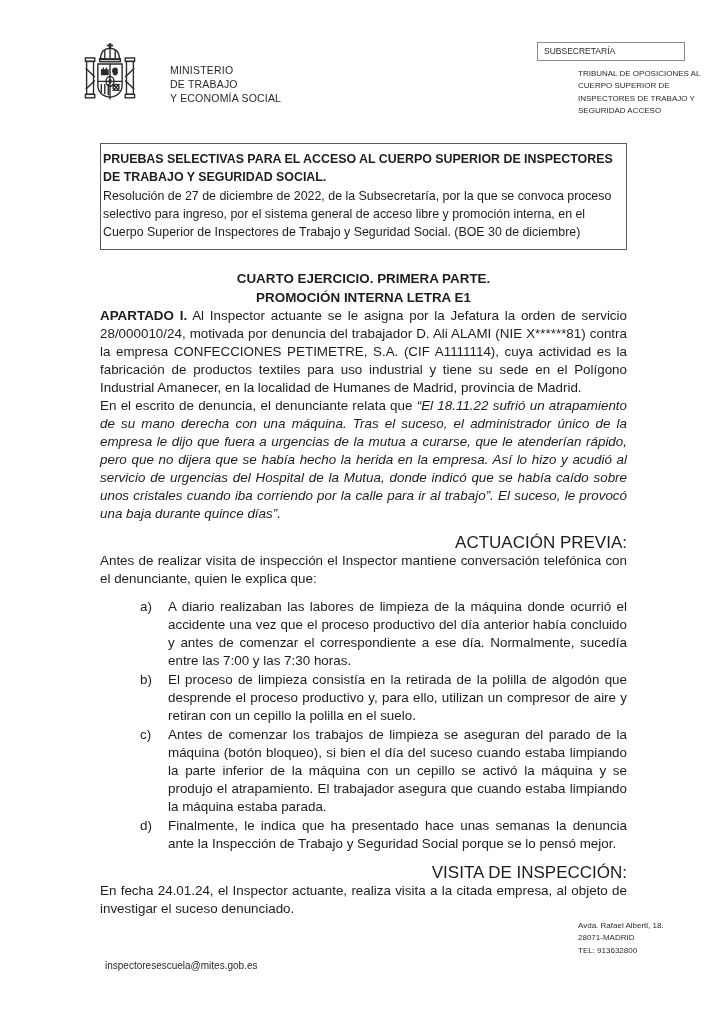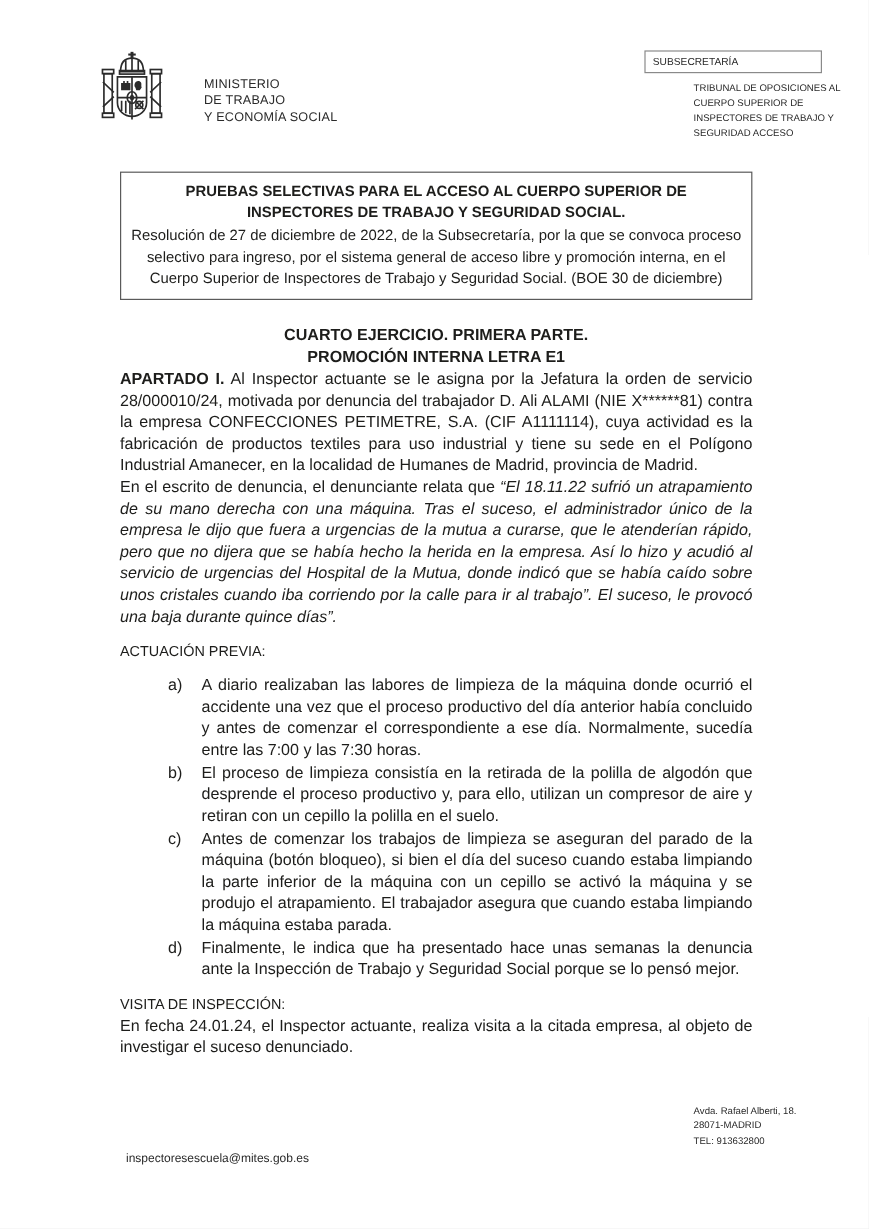--- a/index.html
+++ b/index.html
@@ -13,29 +13,29 @@
     color:#1d1d1b;
     overflow:hidden;
   }
   
   .coat { position:absolute; left:84px; top:42px; }
   .ministry { position:absolute; left:170px; top:64px; font-size:10.5px; line-height:1.32; letter-spacing:.2px; color:#2a2a2a; }
   .subsec-box { position:absolute; left:537px; top:42px; width:148px; border:1px solid #8a8a8a; padding:3px 6px 4px; font-size:8.5px; color:#2a2a2a; }
   .tribunal { position:absolute; left:538px; top:68px; font-size:8px; line-height:1.55; color:#2a2a2a;margin-left:40px; }
   
   .content { position:absolute; left:100px; top:143px; width:527px; }
-  .title-box { border:1.4px solid #5a5a5a; padding:6px 8px 8px; text-align:center; font-size:12.4px; line-height:18px; }
+  .title-box { border:1.4px solid #5a5a5a; padding:6px 2px 8px; text-align:left; font-size:12.4px; line-height:18px; }
   .title-box .t-main { font-weight:bold; }
   .title-box .t-sub { margin-top:1px; }
   .exam-heading { margin-top:20px; text-align:center; font-weight:bold; font-size:13.4px; line-height:18.5px; }
   p.body { font-size:13.4px; line-height:18px; text-align:justify; }
   p.body.first { }
   .b { font-weight:bold; }
   .i { font-style:italic; }
-  .sect { margin-top:11px; font-size:12px; line-height:18px; }
+  .sect { margin-top:11px; font-size:17px; line-height:18px;text-align:right; }
   .lettered { margin-top:10px; padding-left:40px; font-size:13.4px; line-height:18px; }
   .li { display:flex; }
   .li + .li { margin-top:1px; }
   .li .marker { flex:none; width:28px; }
   .li .li-text { flex:1; text-align:justify; }
   
   .footer-email { position:absolute; left:105px; top:960px; font-size:10px; color:#2a2a2a; }
   .footer-address { position:absolute; left:578px; top:920px; font-size:8px; line-height:1.55; color:#2a2a2a; }
   svg .st { fill:none; stroke:#2b2b2b; stroke-width:1.6; }
   svg .fl { fill:#2b2b2b; stroke:none; }
@@ -108,20 +108,21 @@
       <div>CUARTO EJERCICIO. PRIMERA PARTE.</div>
       <div>PROMOCIÓN INTERNA LETRA E1</div>
     </div>
 
     <p class="body first"><span class="b">APARTADO I.</span><span> Al Inspector actuante se le asigna por la Jefatura la orden de servicio 28/000010/24, motivada por denuncia del trabajador D. Ali ALAMI (NIE X******81) contra la empresa CONFECCIONES PETIMETRE, S.A. (CIF A1111114), cuya actividad es la fabricación de productos textiles para uso industrial y tiene su sede en el Polígono Industrial Amanecer, en la localidad de Humanes de Madrid, provincia de Madrid.</span></p>
 
     <p class="body"><span>En el escrito de denuncia, el denunciante relata que </span><span class="i">“El 18.11.22 sufrió un atrapamiento de su mano derecha con una máquina. Tras el suceso, el administrador único de la empresa le dijo que fuera a urgencias de la mutua a curarse, que le atenderían rápido, pero que no dijera que se había hecho la herida en la empresa. Así lo hizo y acudió al servicio de urgencias del Hospital de la Mutua, donde indicó que se había caído sobre unos cristales cuando iba corriendo por la calle para ir al trabajo”. El suceso, le provocó una baja durante quince días”.</span></p>
 
     <div class="sect">ACTUACIÓN PREVIA:</div>
 
+    <p class="body">Antes de realizar visita de inspección el Inspector mantiene conversación telefónica con el denunciante, quien le explica que:</p>
 
     <div class="lettered">
       <div class="li">
         <span class="marker">a)</span>
         <span class="li-text">A diario realizaban las labores de limpieza de la máquina donde ocurrió el accidente una vez que el proceso productivo del día anterior había concluido y antes de comenzar el correspondiente a ese día. Normalmente, sucedía entre las 7:00 y las 7:30 horas.</span>
       </div>
       <div class="li">
         <span class="marker">b)</span>
         <span class="li-text">El proceso de limpieza consistía en la retirada de la polilla de algodón que desprende el proceso productivo y, para ello, utilizan un compresor de aire y retiran con un cepillo la polilla en el suelo.</span>
       </div>

